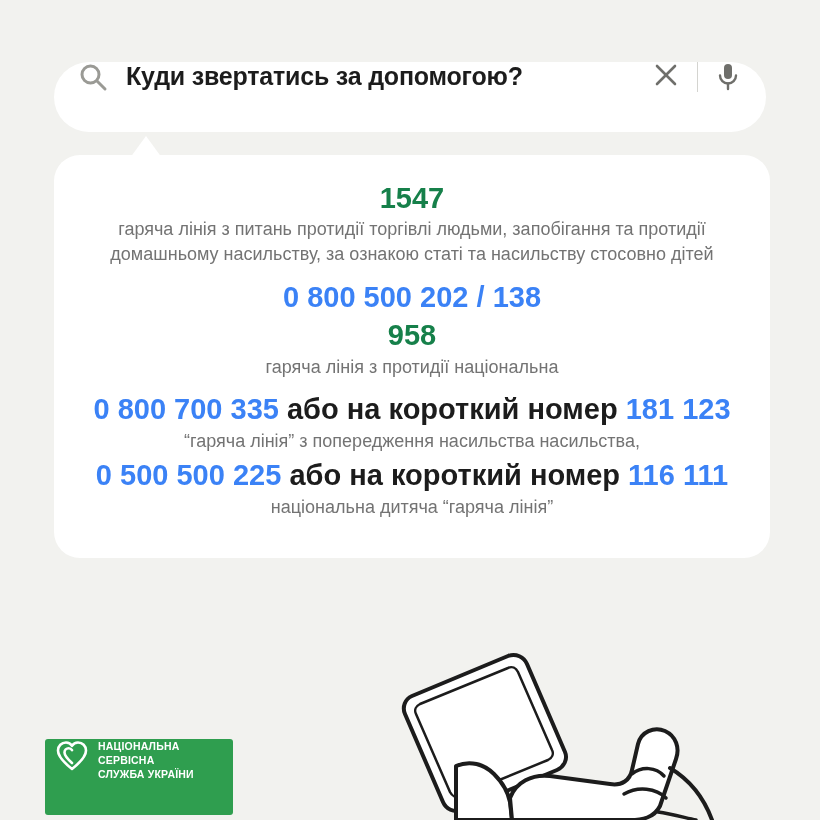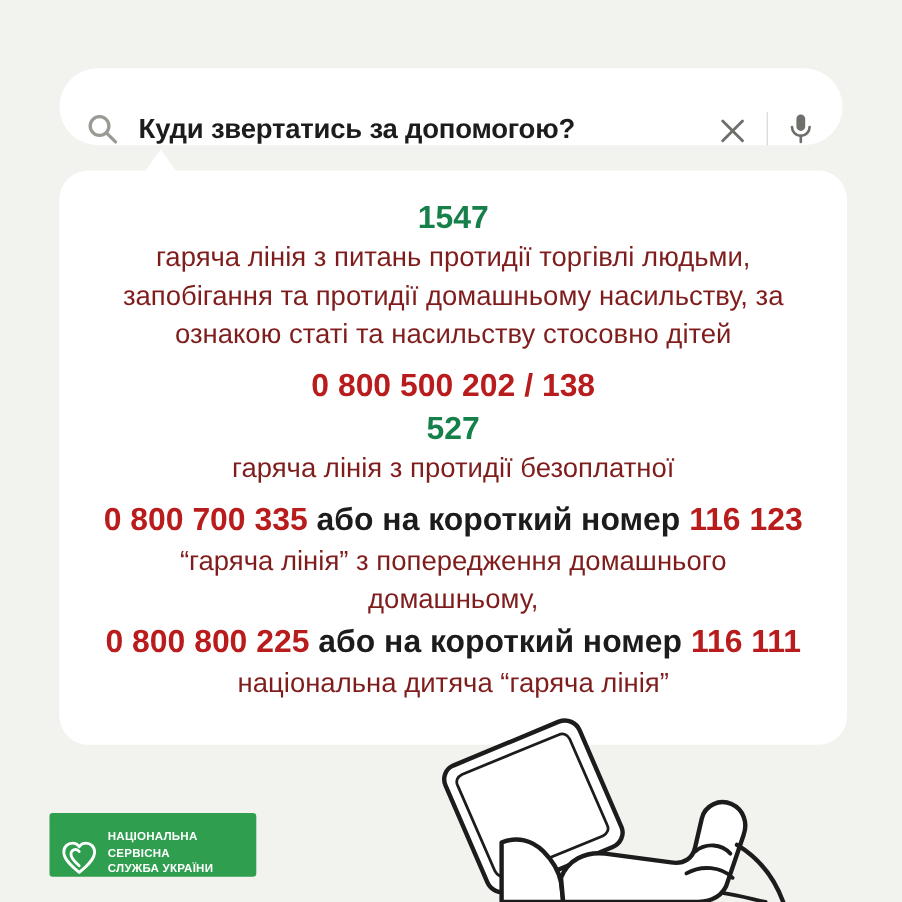--- a/index.html
+++ b/index.html
@@ -18,21 +18,21 @@
   
   .search-bar {
     position: absolute;
     left: 54px;
     top: 62px;
     width: 712px;
     height: 70px;
     background: #ffffff;
     border-radius: 36px;
     display: flex;
-    align-items: flex-end;
+    align-items: flex-start;
     box-sizing: border-box;
     padding: 0 26px 0 24px;
   }
   .search-icon {
     width: 30px;
     height: 30px;
     flex: 0 0 30px;
     margin-right: 18px;
   }
   .search-text {
@@ -88,60 +88,60 @@
   }
 
   .num {
     color: #16804a;
     font-weight: bold;
     font-size: 29px;
     line-height: 1.18;
     margin: 0 0 2px 0;
   }
   .desc {
-    color: #7f1d1d;
-    font-size: 25px;
+    color: #737373;
+    font-size: 18px;
     line-height: 1.4;
     margin: 0 0 12px 0;
     padding: 0 10px;
   }
   .mixed {
     font-size: 29px;
     font-weight: bold;
     line-height: 1.2;
     margin: 0 0 2px 0;
     color: #1c1c1c;
   }
   .mixed .g {
-    color: #b91c1c;
+    color: #3b82f6;
   }
   .block {
     margin-bottom: 4px;
   }
 
   
   .illustration {
     position: absolute;
     left: 360px;
     top: 648px;
     width: 460px;
     height: 172px;
   }
 
   
   .logo {
     position: absolute;
     left: 45px;
     top: 739px;
     width: 188px;
-    height: 58px;
+    height: 76px;
     background: #2f9e4f;
     border-radius: 3px;
     display: flex;
-    align-items: flex-end;
+    align-items: flex-start;
     padding: 0 10px;
     box-sizing: border-box;
   }
   .logo-mark {
     width: 34px;
     height: 34px;
     flex: 0 0 34px;
     margin-right: 9px;
   }
   .logo-text {
@@ -190,34 +190,34 @@
   </div>
 
   <div class="block">
     <div class="mixed">
       <span class="g">0 800 500 202</span><span class="g"> / </span><span class="g">138</span>
     </div>
   </div>
 
 
   <div class="block">
-    <div class="num">527</div>
-    <div class="desc">гаряча лінія з протидії безоплатної</div>
+    <div class="num">958</div>
+    <div class="desc">гаряча лінія з протидії національна</div>
   </div>
 
   <div class="block">
     <div class="mixed big">
-      <span class="g">0 800 700 335</span><span> або на короткий номер </span><span class="g">116 123</span>
+      <span class="g">0 800 700 335</span><span> або на короткий номер </span><span class="g">181 123</span>
     </div>
-    <div class="desc" style="margin-bottom:0">“гаряча лінія” з попередження домашнього домашньому,</div>
+    <div class="desc" style="margin-bottom:0">“гаряча лінія” з попередження насильства насильства,</div>
   </div>
 
   <div class="block">
     <div class="mixed big">
-      <span class="g">0 800 800 225</span><span> або на короткий номер </span><span class="g">116 111</span>
+      <span class="g">0 500 500 225</span><span> або на короткий номер </span><span class="g">116 111</span>
     </div>
     <div class="desc" style="margin-bottom:0">національна дитяча “гаряча лінія”</div>
   </div>
 
 </div>
 
 <div class="illustration">
   <svg viewBox="0 0 460 172" width="460" height="172">
 
     <path d="M52 48 L148 8 C156 5 164 9 167 16 L205 104 C208 111 204 119 197 122 L101 162 C94 165 86 161 83 154 L45 66 C42 59 45 51 52 48 Z" fill="#ffffff" stroke="#1c1c1c" stroke-width="4" stroke-linejoin="round"></path>

